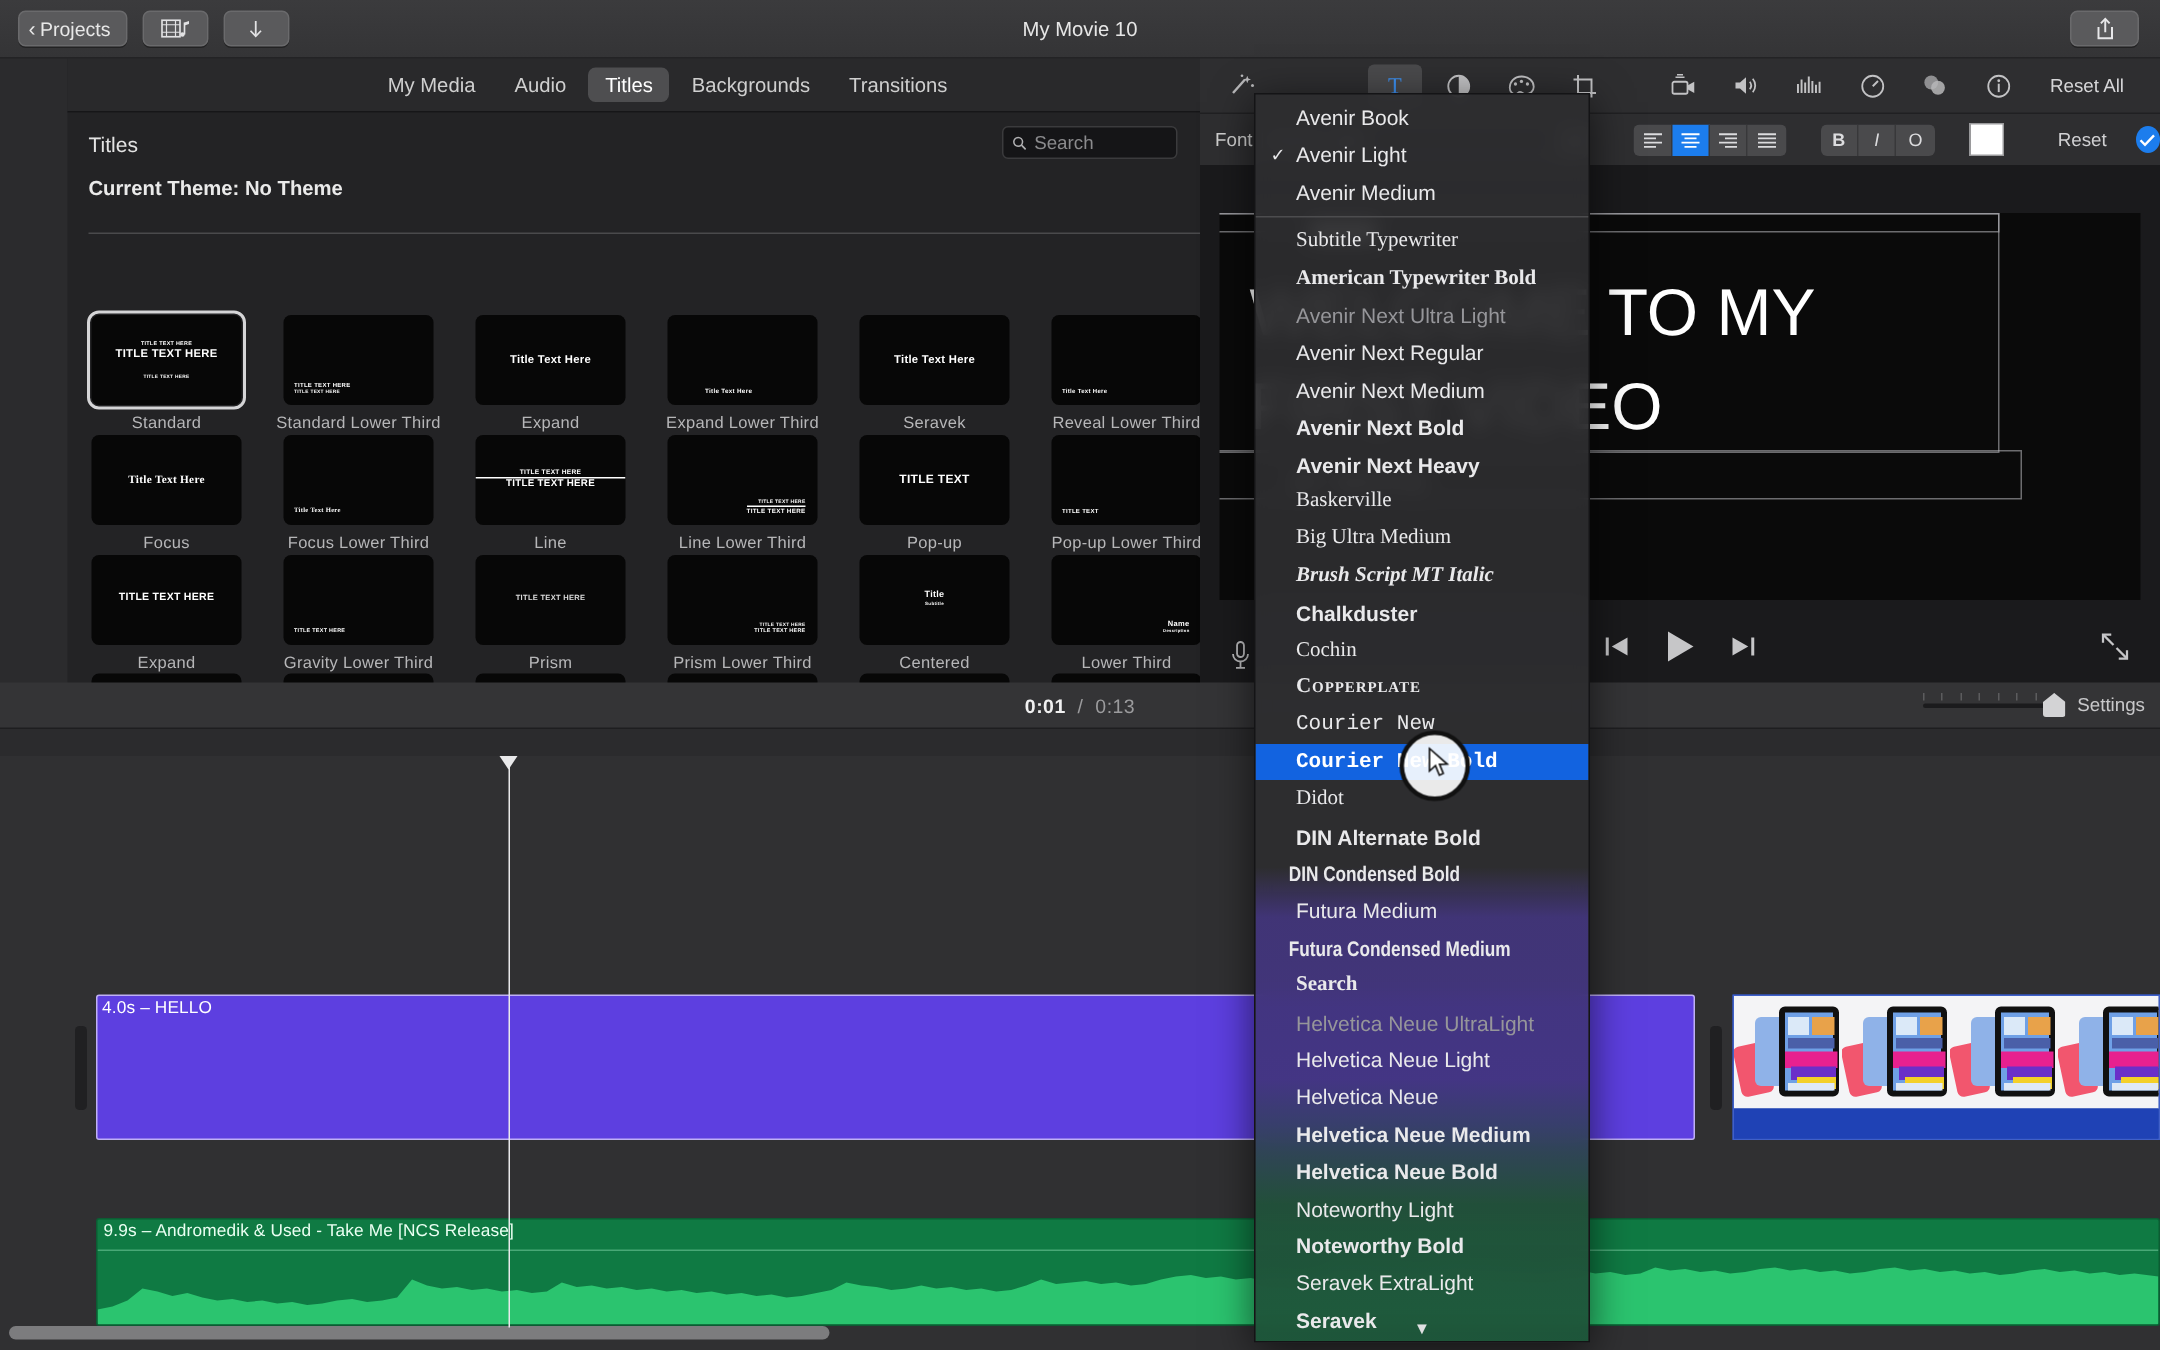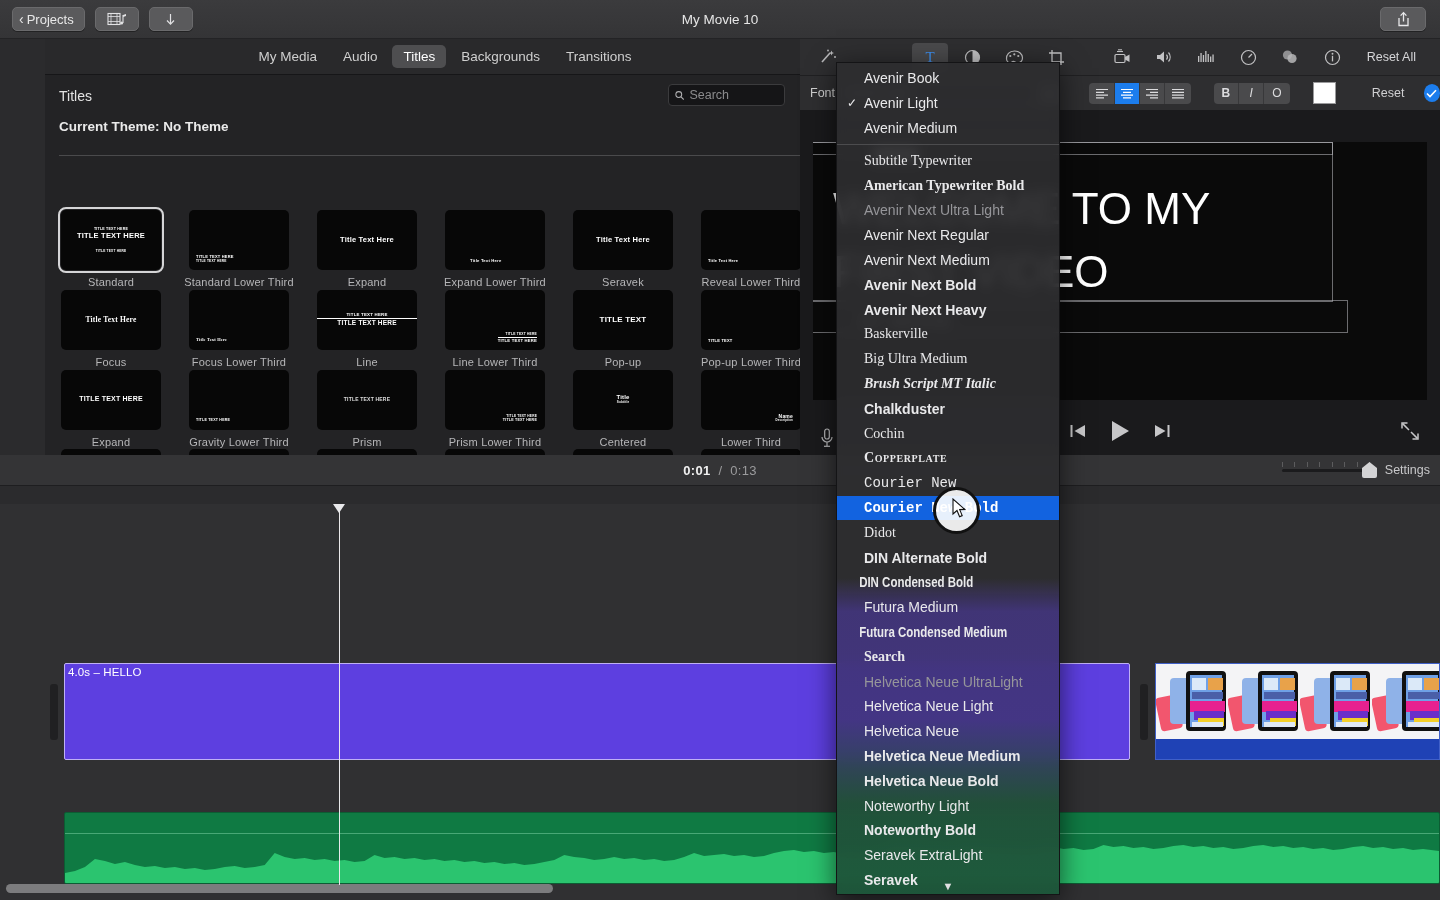--- a/index.html
+++ b/index.html
@@ -889,20 +889,21 @@
         <div style="position:absolute;left:2px;top:28px;width:35px;height:11px;background:#e7218f;"></div>
         <div style="position:absolute;left:6px;top:38px;width:30px;height:9px;background:#6a2fc9;"></div>
         <div style="position:absolute;left:10px;top:45px;width:26px;height:8px;background:#f4d028;"></div>
         <div style="position:absolute;left:4px;bottom:2px;width:31px;height:5px;background:#dfe9f5;"></div>
       </div>
     </div>
     <div style="position:absolute;left:0;top:75px;width:100%;height:22px;background:#1f42b5;"></div>
   </div>
 
   <div id="audio-clip" style="top:308px">
+    <div id="audio-label">9.9s – Andromedik &amp; Used - Take Me [NCS Release]</div>
     <div id="audio-sep"></div>
     <svg id="wave" viewBox="0 0 1376 52" preserveAspectRatio="none">
       <path fill="#2bc46f" d="M0,52 L0,42 L10,40 L20,36 L30,28 L40,30 L50,33 L60,31 L70,34 L80,36 L90,35 L100,37 L110,36 L120,38 L130,37 L140,39 L150,38 L160,36 L170,35 L180,37 L190,36 L200,34 L210,22 L220,26 L230,28 L240,27 L250,29 L260,28 L270,30 L280,29 L290,31 L300,30 L310,24 L320,27 L330,26 L340,28 L350,27 L360,29 L370,28 L380,30 L390,29 L400,31 L410,30 L420,32 L430,31 L440,33 L450,32 L460,34 L470,33 L480,31 L490,29 L500,24 L510,26 L520,27 L530,29 L540,28 L550,26 L560,28 L570,27 L580,29 L590,28 L600,30 L610,29 L620,26 L630,22 L640,25 L650,24 L660,23 L670,25 L680,24 L690,26 L700,25 L710,22 L720,20 L730,19 L740,21 L750,20 L760,22 L770,21 L780,23 L790,22 L800,24 L810,23 L820,21 L830,16 L840,18 L850,17 L860,19 L870,18 L880,20 L890,19 L900,17 L910,16 L920,18 L930,17 L940,19 L950,18 L960,20 L970,19 L980,17 L990,16 L1000,18 L1010,17 L1020,19 L1030,18 L1040,14 L1050,16 L1060,15 L1070,17 L1080,16 L1090,18 L1100,17 L1110,15 L1120,14 L1130,16 L1140,15 L1150,17 L1160,16 L1170,18 L1180,17 L1190,15 L1200,14 L1210,16 L1220,15 L1230,17 L1240,16 L1250,18 L1260,17 L1270,19 L1280,18 L1290,16 L1300,15 L1310,17 L1320,16 L1330,18 L1340,17 L1350,19 L1360,18 L1376,20 L1376,52 Z"></path>
     </svg>
   </div>
 
   <div id="playhead"></div>
 
   <div id="hscroll-track">
     <div id="hscroll-thumb"></div>

